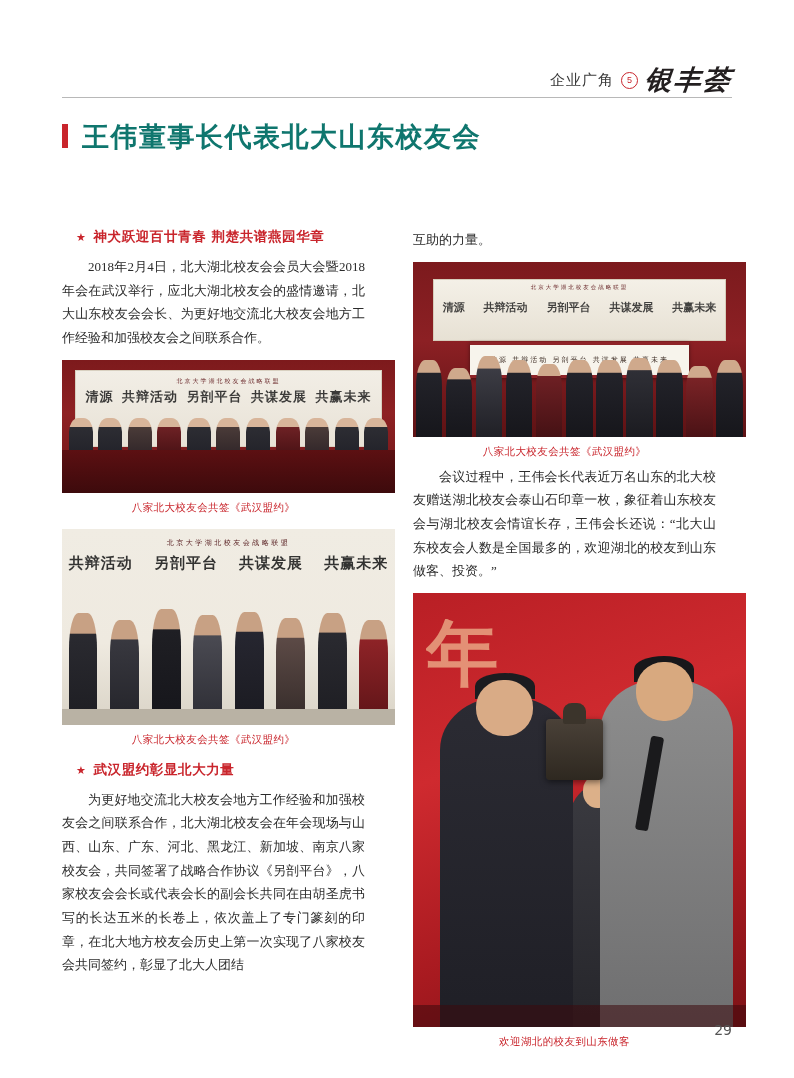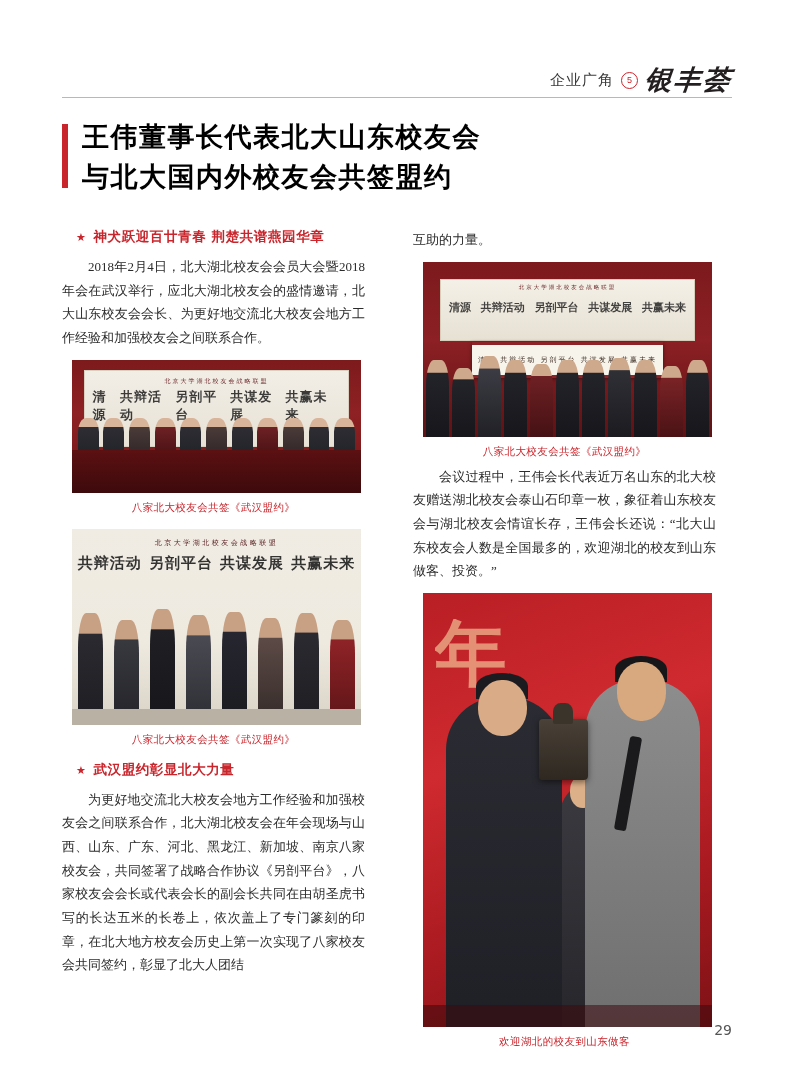--- a/index.html
+++ b/index.html
@@ -87,21 +87,21 @@
   }
   .title-lines {
     display: flex;
     flex-direction: column;
     gap: 6px;
   }
   .title-line {
     font-family: "DejaVu Sans", sans-serif;
     font-size: 27px;
     font-weight: bold;
-    color: #000000;
+    color: #0f766e;
     letter-spacing: 1.5px;
     line-height: 1.25;
   }
 
   
   .col {
     position: absolute;
     width: 303px;
     top: 228px;
   }
@@ -132,25 +132,24 @@
     text-justify: inter-ideograph;
     text-indent: 2em;
   }
   p.body.noindent { text-indent: 0; }
 
   
   figure {
     margin: 6px 0 4px 0;
   }
   .photo {
-    width: 289px;
+    width: 333px;
     position: relative;
     overflow: hidden;
     background: #2a1a1b;
-    margin-left: 10px;
   }
   figcaption {
     font-family: "DejaVu Sans", sans-serif;
     font-size: 10.5px;
     color: #c9252c;
     text-align: center;
     margin-top: 8px;
     letter-spacing: 0.4px;
   }
 
@@ -506,21 +505,20 @@
     <span class="masthead-section">企业广角</span>
     <span class="masthead-mark">5</span>
     <span class="masthead-logo">银丰荟</span>
   </div>
   <div class="masthead-rule"></div>
 
   <div class="title-wrap">
     <div class="title-bar"></div>
     <div class="title-lines">
       <div class="title-line">王伟董事长代表北大山东校友会</div>
-      <div class="title-line">与北大国内外校友会共签盟约</div>
     </div>
   </div>
 
   <div class="col col-left">
 
     <div class="subhead">
       <span class="star">★</span>
       <span>神犬跃迎百廿青春 荆楚共谱燕园华章</span>
     </div>
 

